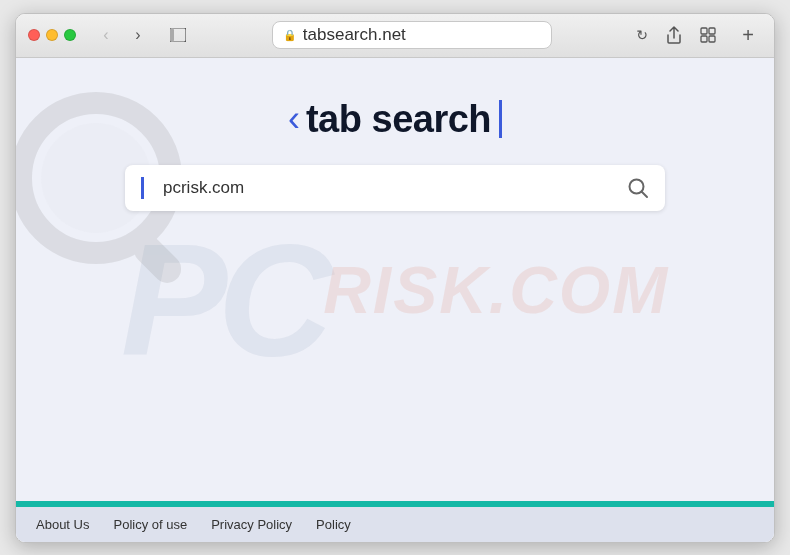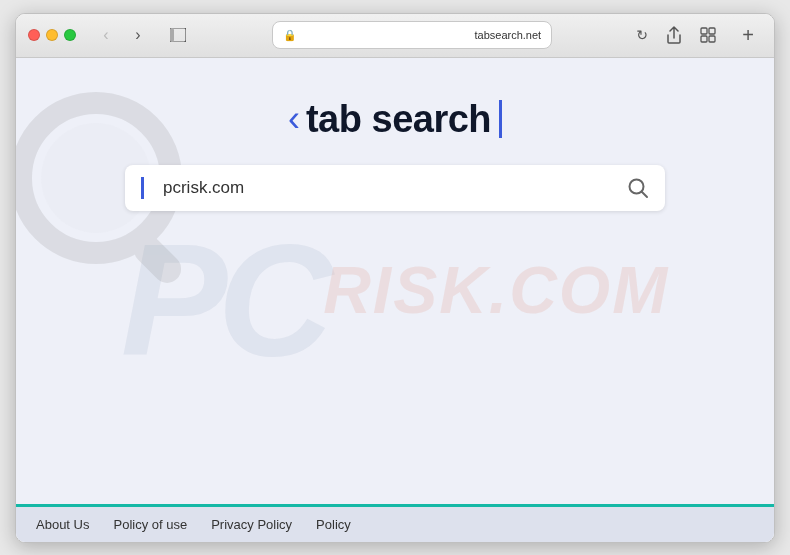--- a/index.html
+++ b/index.html
@@ -108,24 +108,24 @@
       height: 28px;
       gap: 6px;
     }
 
     .lock-icon {
       font-size: 11px;
       color: #555;
     }
 
     .address-text {
-      font-size: 11px;
+      font-size: 17px;
       color: #333;
       flex: 1;
-      text-align: right;
+      text-align: left;
     }
 
     .reload-btn {
       background: none;
       border: none;
       cursor: pointer;
       color: #555;
       font-size: 14px;
       padding: 0 4px;
     }
@@ -292,21 +292,21 @@
       align-items: center;
     }
 
     
     .footer {
       position: absolute;
       bottom: 0;
       left: 0;
       right: 0;
       background: #dde1ed;
-      border-top: 3px solid #14b8a6;
+      border-top: 6px solid #14b8a6;
       padding: 10px 20px;
       display: flex;
       gap: 24px;
       align-items: center;
     }
 
     .footer-link {
       font-size: 13px;
       color: #333;
       text-decoration: none;

